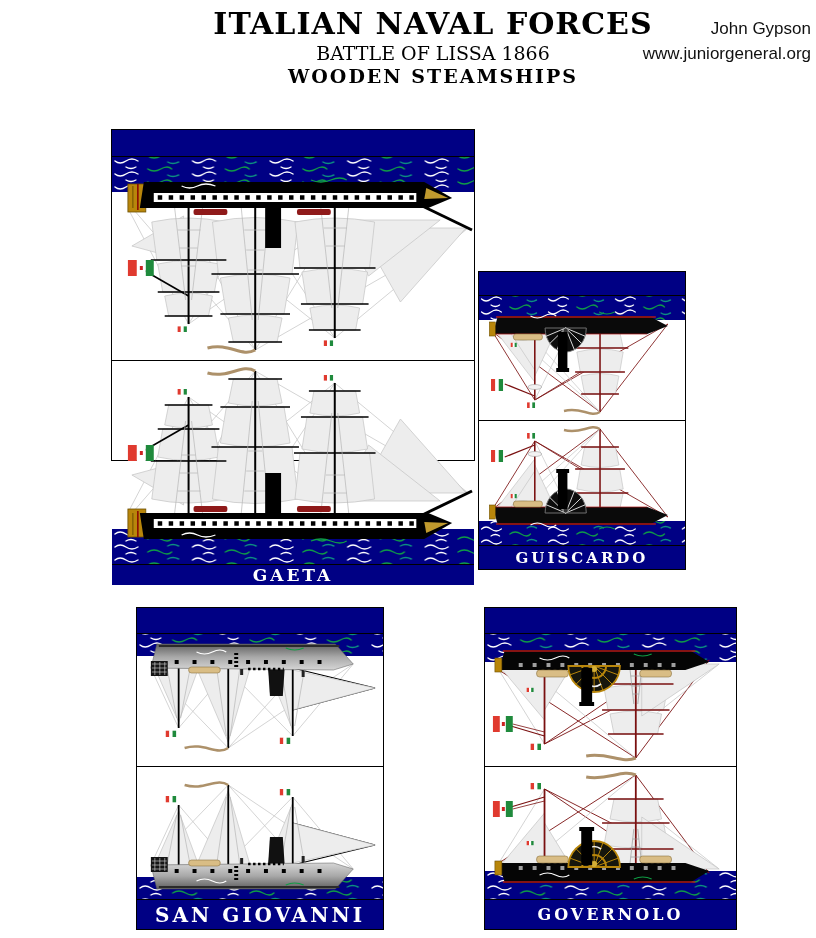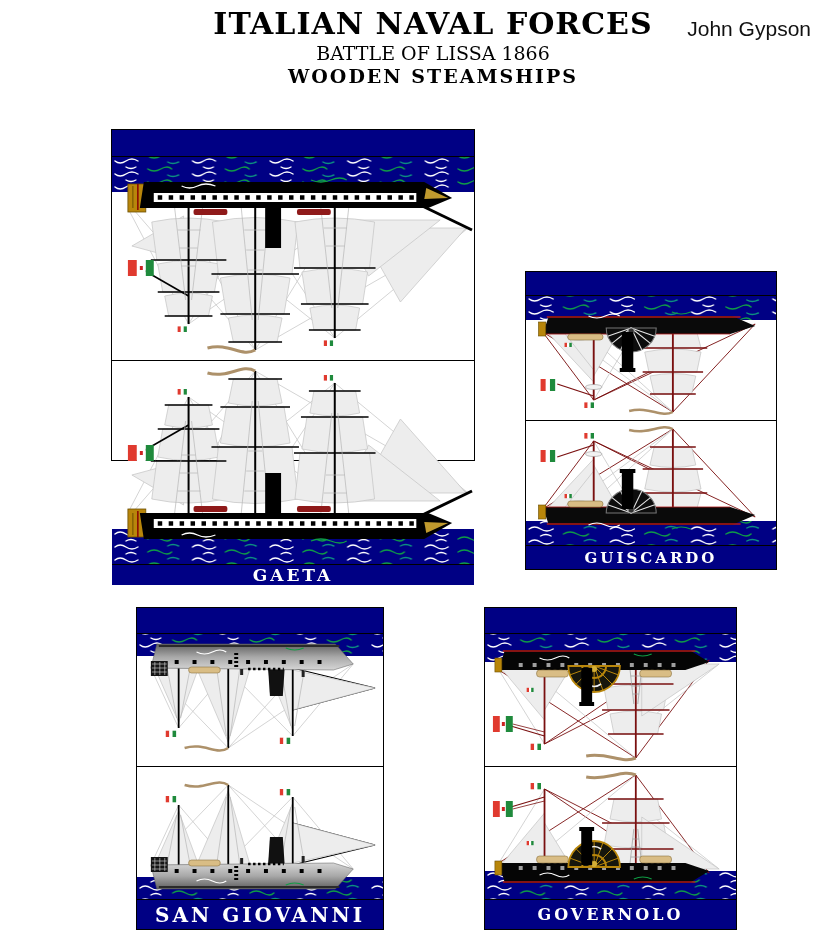--- a/index.html
+++ b/index.html
@@ -17,21 +17,21 @@
   }
   .title-block h1{
     margin:0;font-size:30px;font-weight:bold;letter-spacing:1px;
     font-family:"DejaVu Serif", serif;
   }
   .subtitle{font-size:19px;margin-top:1px;}
   .subtitle2{font-size:19px;font-weight:bold;letter-spacing:2px;margin-top:1px;}
   .credit{
     position:absolute;top:16px;right:5px;text-align:right;
     font-family:"Liberation Sans", sans-serif;
-    font-size:21px;line-height:25px;color:#111;
+    font-size:17px;line-height:25px;color:#111;
   }
   
   .panel{
     position:absolute;box-sizing:border-box;
     border:1px solid #000;background:#fff;
     display:flex;flex-direction:column;
   }
   .tab{background:#000084;border-bottom:1px solid #000;flex:none;}
   svg.half{display:block;width:100%;flex:none;}
   svg.half.flipped{transform:scaleY(-1);}
@@ -39,21 +39,21 @@
   .label-bar{
     flex:1;background:#000084;color:#fff;
     display:flex;align-items:center;justify-content:center;
     font-weight:bold;letter-spacing:3px;border-top:1px solid #000;
     font-family:"DejaVu Serif", serif;
   }
   .p-gaeta{left:111px;top:129px;width:364px;height:332px;}
   .p-gaeta .tab{height:26px}
   .p-gaeta svg.half{height:203px}
   .p-gaeta .label-bar{font-size:17px}
-  .p-guiscardo{left:525px;top:271px;width:252px;height:299px;}
+  .p-guiscardo{left:478px;top:271px;width:208px;height:299px;}
   .p-guiscardo .tab{height:23px}
   .p-guiscardo svg.half{height:124px}
   .p-guiscardo .label-bar{font-size:15px}
   .p-sangiovanni{left:136px;top:607px;width:248px;height:323px;}
   .p-sangiovanni .tab{height:25px}
   .p-sangiovanni svg.half{height:132px}
   .p-sangiovanni .label-bar{font-size:20px}
   .p-governolo{left:484px;top:607px;width:253px;height:323px;}
   .p-governolo .tab{height:25px}
   .p-governolo svg.half{height:132px}
@@ -62,20 +62,21 @@
 </head>
 <body>
 
 <div class="title-block">
   <h1>ITALIAN NAVAL FORCES</h1>
   <div class="subtitle">BATTLE OF LISSA 1866</div>
   <div class="subtitle2">WOODEN STEAMSHIPS</div>
 </div>
 <div class="credit">
   <div>John Gypson</div>
+  <div>www.juniorgeneral.org</div>
 </div>
 
 <svg width="0" height="0" style="position:absolute" aria-hidden="true">
 <defs>
   <pattern id="waves" width="78" height="13" patternUnits="userSpaceOnUse">
     <g fill="none" stroke-width="1.4" stroke-linecap="round">
       <path d="M3 4 q5 -4 11 0 t12 0" stroke="#ffffff"></path>
       <path d="M36 9 q6 -4 13 0 t11 0" stroke="#0f9d44"></path>
       <path d="M56 3 q5 -3 11 0" stroke="#0c8f80"></path>
       <path d="M14 11 q5 -3 10 0" stroke="#ffffff"></path>

